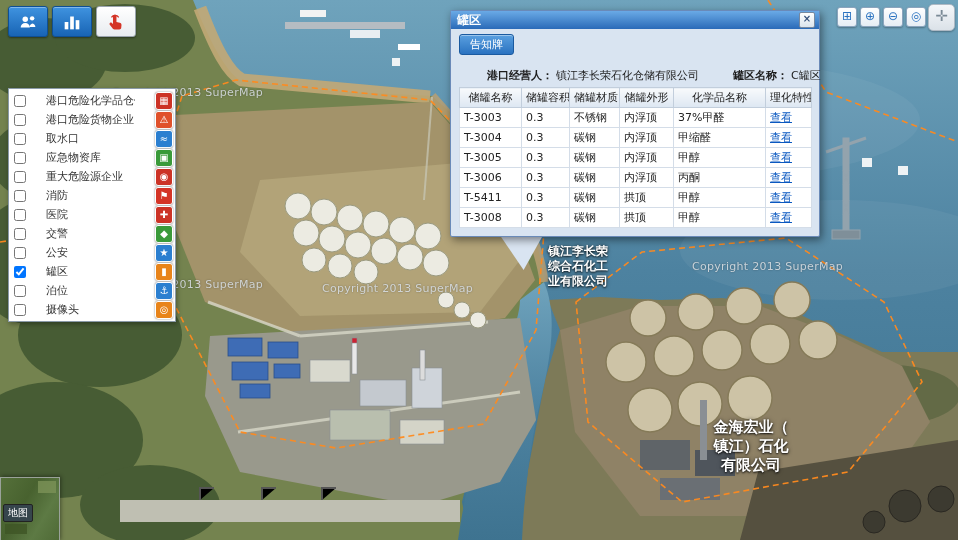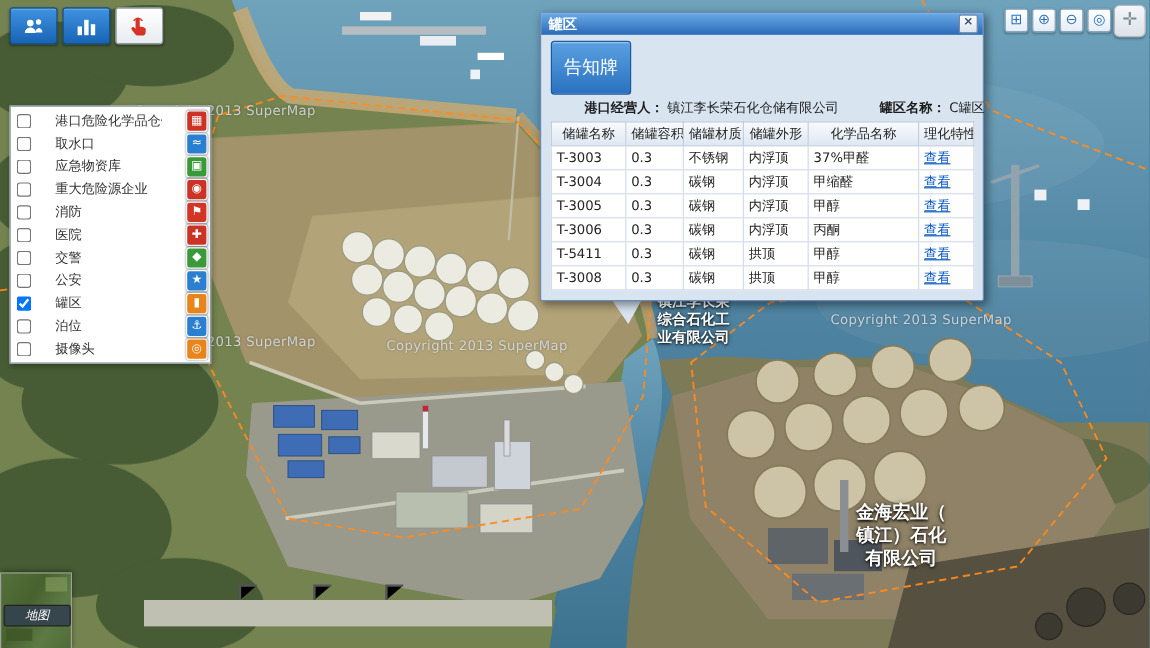--- a/index.html
+++ b/index.html
@@ -33,21 +33,21 @@
     box-shadow:0 0 2px rgba(0,0,0,.5);color:#fff;font-size:10px;line-height:15px;text-align:center;}
 
   
   #popup{position:absolute;left:450px;top:10px;width:368px;z-index:30;background:#d9e4f1;
     border:1px solid #6a8ab8;box-shadow:2px 3px 8px rgba(0,0,0,.45);border-radius:2px;}
   #popup .titlebar{height:18px;display:flex;align-items:center;padding:0 4px 0 6px;
     background:linear-gradient(#6aaae6,#2a6ab8);color:#fff;font-size:12px;font-weight:bold;cursor:move;}
   #popup .title{flex:1 1 auto;}
   .closebtn{width:14px;height:14px;background:linear-gradient(#fdfeff,#dce4ec);border:1px solid #7688a0;
     border-radius:2px;color:#35507a;font-size:10px;font-weight:bold;line-height:12px;text-align:center;cursor:pointer;}
-  .noticebtn{display:inline-block;margin:5px 0 2px 8px;padding:12px 10px;font-size:15px;color:#fff;
+  .noticebtn{display:inline-block;margin:5px 0 12px 8px;padding:2px 10px;font-size:11px;color:#fff;
     background:linear-gradient(#5aa0e0,#2a72c0);border:1px solid #1a5aa0;border-radius:3px;cursor:pointer;
     box-shadow:inset 0 1px 0 rgba(255,255,255,.4);}
   .infoline{display:flex;align-items:center;gap:3px;padding:1px 8px 4px;font-size:11px;color:#1c1c1c;white-space:nowrap;}
   .infoline .lab{font-weight:bold;margin-left:28px;}
   .infoline .gap{width:10px;}
   #popup table{margin:0 8px 8px;border-collapse:collapse;table-layout:fixed;width:352px;background:#fff;font-size:11px;}
   #popup th{background:linear-gradient(#f8fafc,#dde7f2);border:1px solid #c2cedc;font-weight:normal;color:#222;
     padding:2px 4px;text-align:center;white-space:nowrap;overflow:hidden;}
   #popup td{border:1px solid #d4dde8;padding:2px 4px;color:#222;height:13px;white-space:nowrap;overflow:hidden;}
   .view{color:#0a58c0;text-decoration:underline;cursor:pointer;}
@@ -65,21 +65,21 @@
     background:linear-gradient(#f4f7fa,#dbe2e8);border:1px solid #aeb9c4;color:#7a8a96;font-size:15px;
     line-height:23px;text-align:center;cursor:pointer;box-shadow:0 1px 2px rgba(0,0,0,.3);}
 
   
   #minimap{position:absolute;left:0;top:477px;width:58px;height:62px;z-index:20;border:1px solid #9aa29a;
     background:linear-gradient(120deg,#55703a 0%,#48622f 40%,#5d7a44 70%,#4f6a36 100%);
     box-shadow:1px -1px 4px rgba(0,0,0,.4);cursor:pointer;}
   #minimap .patch{position:absolute;right:3px;top:3px;width:18px;height:12px;background:#7c9258;opacity:.8;}
   #minimap .patch2{position:absolute;left:4px;bottom:6px;width:22px;height:10px;background:#3e5526;opacity:.8;}
   .maptab{position:absolute;left:2px;top:26px;background:rgba(52,66,78,.92);color:#fff;font-size:10px;
-    padding:1px 17px;border-radius:2px;border:1px solid #222;cursor:pointer;font-style:italic;}
+    padding:1px 4px;border-radius:2px;border:1px solid #222;cursor:pointer;}
 </style>
 </head>
 <body>
 
 <div id="stage">
 
   <svg id="map-svg" width="958" height="540" viewBox="0 0 958 540">
     <defs>
       <linearGradient id="water" x1="0" y1="0" x2="0" y2="1">
         <stop offset="0" stop-color="#6fa3bc"></stop>
@@ -272,20 +272,25 @@
   </div>
 
   <div id="layers">
     <div class="lrow">
       <input type="checkbox" style="">
       <span class="llabel">港口危险化学品仓储设施</span>
       <span class="licon" style="background-color: rgb(204, 51, 38);">▦</span>
     </div>
     <div class="lrow">
       <input type="checkbox" style="">
+      <span class="llabel">港口危险货物企业</span>
+      <span class="licon" style="background-color: rgb(224, 81, 43);">⚠</span>
+    </div>
+    <div class="lrow">
+      <input type="checkbox" style="">
       <span class="llabel">取水口</span>
       <span class="licon" style="background-color: rgb(43, 127, 208);">≈</span>
     </div>
     <div class="lrow">
       <input type="checkbox" style="">
       <span class="llabel">应急物资库</span>
       <span class="licon" style="background-color: rgb(58, 154, 58);">▣</span>
     </div>
     <div class="lrow">
       <input type="checkbox" style="">

